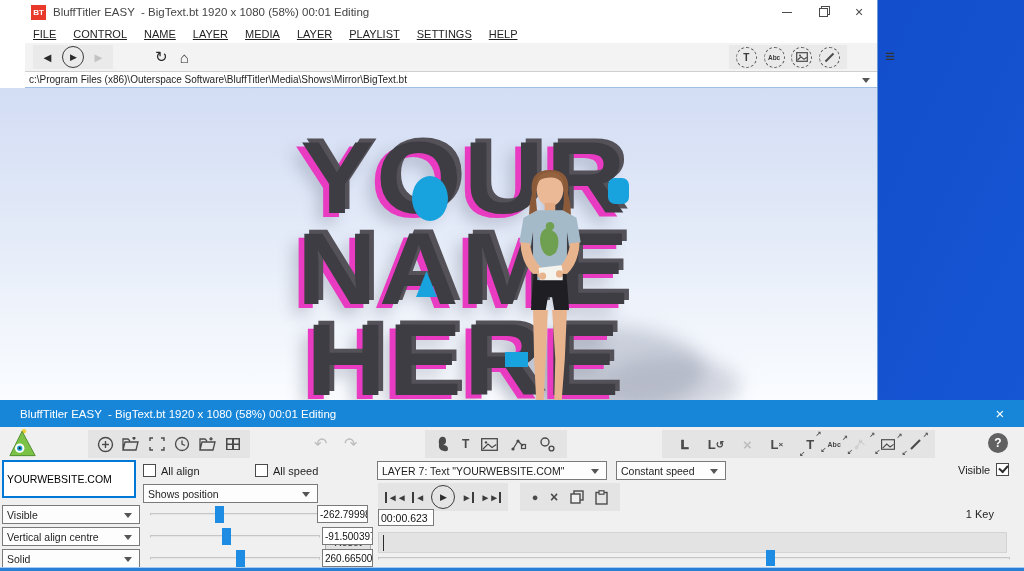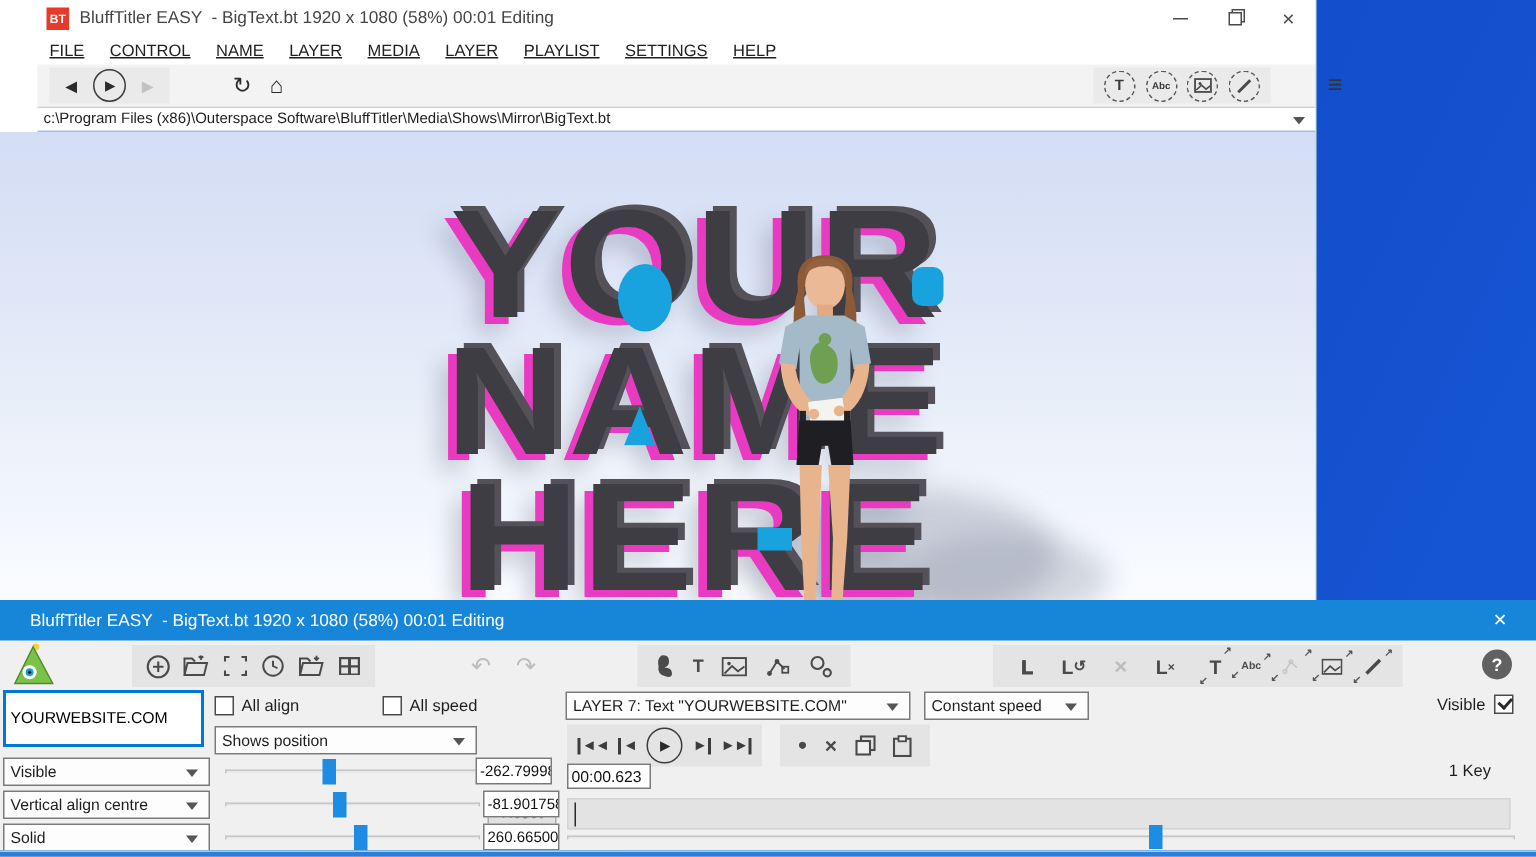--- a/index.html
+++ b/index.html
@@ -378,21 +378,21 @@
       </div>
 
     <div class="track" style="left:150px;top:86px;width:170px;"></div>
     <div class="thumb" style="left:215px;top:79px;"></div>
     <div class="track" style="left:150px;top:108px;width:170px;"></div>
     <div class="thumb" style="left:222px;top:101px;"></div>
     <div class="track" style="left:150px;top:130px;width:170px;"></div>
     <div class="thumb" style="left:236px;top:123px;"></div>
 
     <div class="valbox" style="left:317px;top:78px;">-262.79998</div>
-    <div class="valbox" style="left:322px;top:100px;">-81.901758</div>
+    <div class="valbox" style="left:322px;top:100px;">-91.500397</div>
     <div class="valbox" style="left:322px;top:122px;">260.665009</div>
 
     <div class="valbox" style="left:378px;top:82px;width:56px;height:17px;font-size:10.5px;">00:00.623</div>
     <span class="lbl" style="left:auto;right:30px;top:81px;">1 Key</span>
 
     <div class="timeline">
       <div class="tl-caret"></div>
     </div>
 
     <div class="track" style="left:378px;top:130px;width:632px;"></div>

